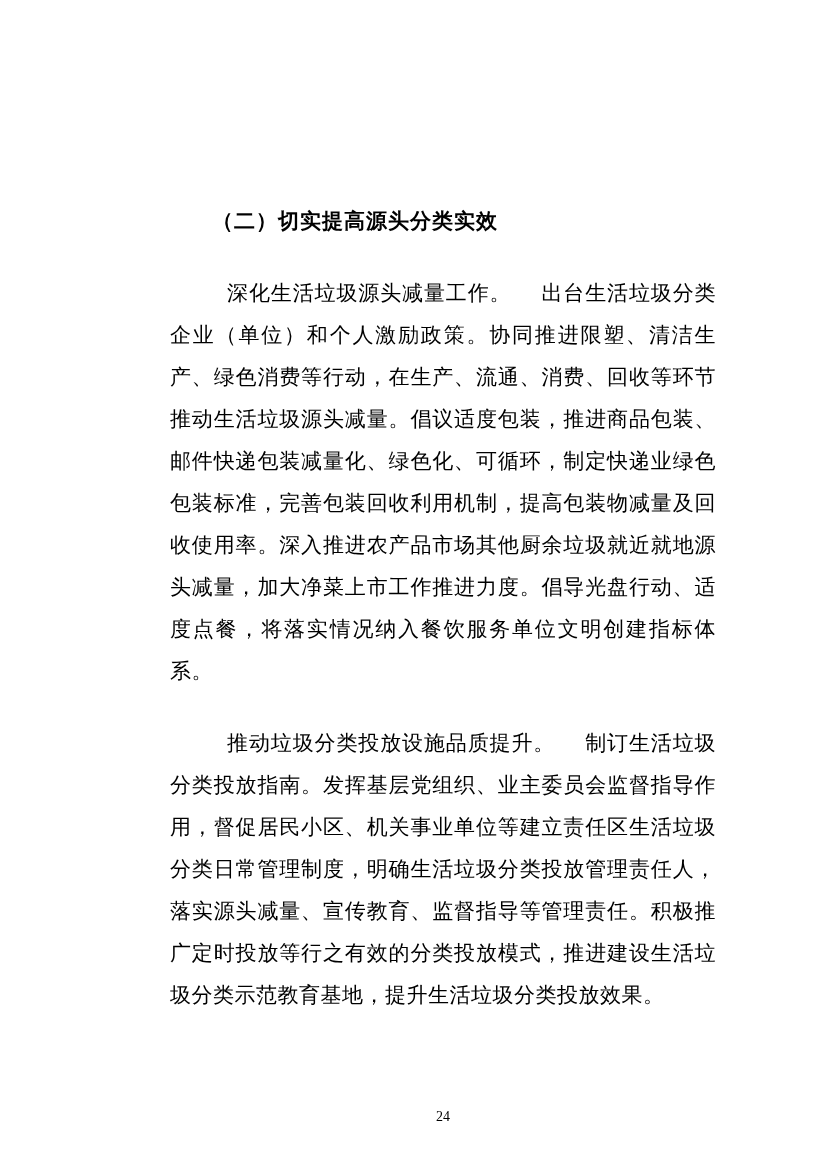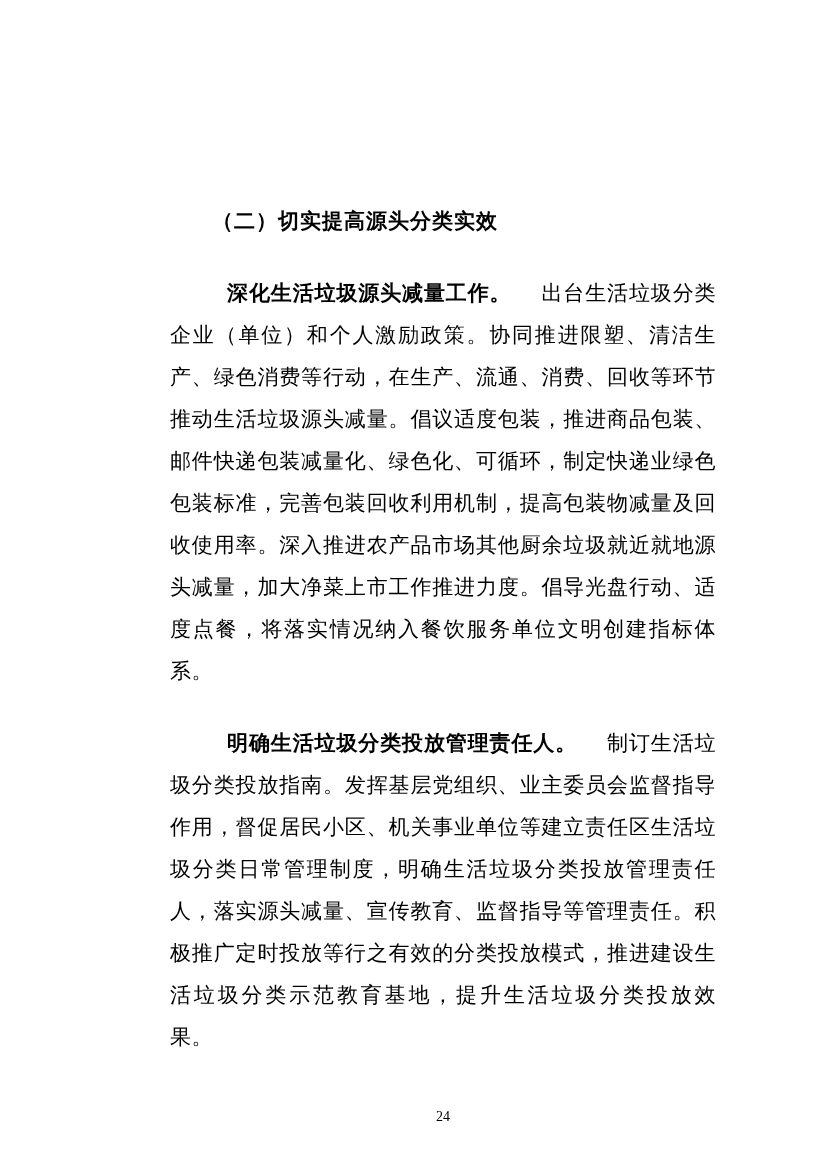--- a/index.html
+++ b/index.html
@@ -31,21 +31,21 @@
   }
   .para {
     font-size: 21px;
     line-height: 42px;
     text-indent: 2em;
     text-align: justify;
     text-justify: inter-character;
     letter-spacing: 0.5px;
   }
   .para .lead {
-    font-weight: bold;
+    font-weight: normal;
     margin-top: 40px;
   }
   .footer {
     position: absolute;
     left: 0;
     right: 0;
     top: 1030px;
     text-align: center;
     margin-top: 32px;
   }
@@ -57,21 +57,21 @@
 </head>
 <body>
 
 <div class="page">
   <div class="content">
 
     <h2 class="heading">（二）切实提高源头分类实效</h2>
 
     <p class="para"><span class="lead">深化生活垃圾源头减量工作。</span><span>出台生活垃圾分类企业（单位）和个人激励政策。协同推进限塑、清洁生产、绿色消费等行动，在生产、流通、消费、回收等环节推动生活垃圾源头减量。倡议适度包装，推进商品包装、邮件快递包装减量化、绿色化、可循环，制定快递业绿色包装标准，完善包装回收利用机制，提高包装物减量及回收使用率。深入推进农产品市场其他厨余垃圾就近就地源头减量，加大净菜上市工作推进力度。倡导光盘行动、适度点餐，将落实情况纳入餐饮服务单位文明创建指标体系。</span></p>
 
-    <p class="para"><span class="lead">明确生活垃圾分类投放管理责任人。</span><span>制订生活垃圾分类投放指南。发挥基层党组织、业主委员会监督指导作用，督促居民小区、机关事业单位等建立责任区生活垃圾分类日常管理制度，明确生活垃圾分类投放管理责任人，落实源头减量、宣传教育、监督指导等管理责任。积极推广定时投放等行之有效的分类投放模式，推进建设生活垃圾分类示范教育基地，提升生活垃圾分类投放效果。</span></p>
+    <p class="para"><span class="lead">推动垃圾分类投放设施品质提升。</span><span>制订生活垃圾分类投放指南。发挥基层党组织、业主委员会监督指导作用，督促居民小区、机关事业单位等建立责任区生活垃圾分类日常管理制度，明确生活垃圾分类投放管理责任人，落实源头减量、宣传教育、监督指导等管理责任。积极推广定时投放等行之有效的分类投放模式，推进建设生活垃圾分类示范教育基地，提升生活垃圾分类投放效果。</span></p>
 
 
   </div>
 
   <div class="footer">
     <span class="page-number">24</span>
   </div>
 </div>
 
 </body></html>

